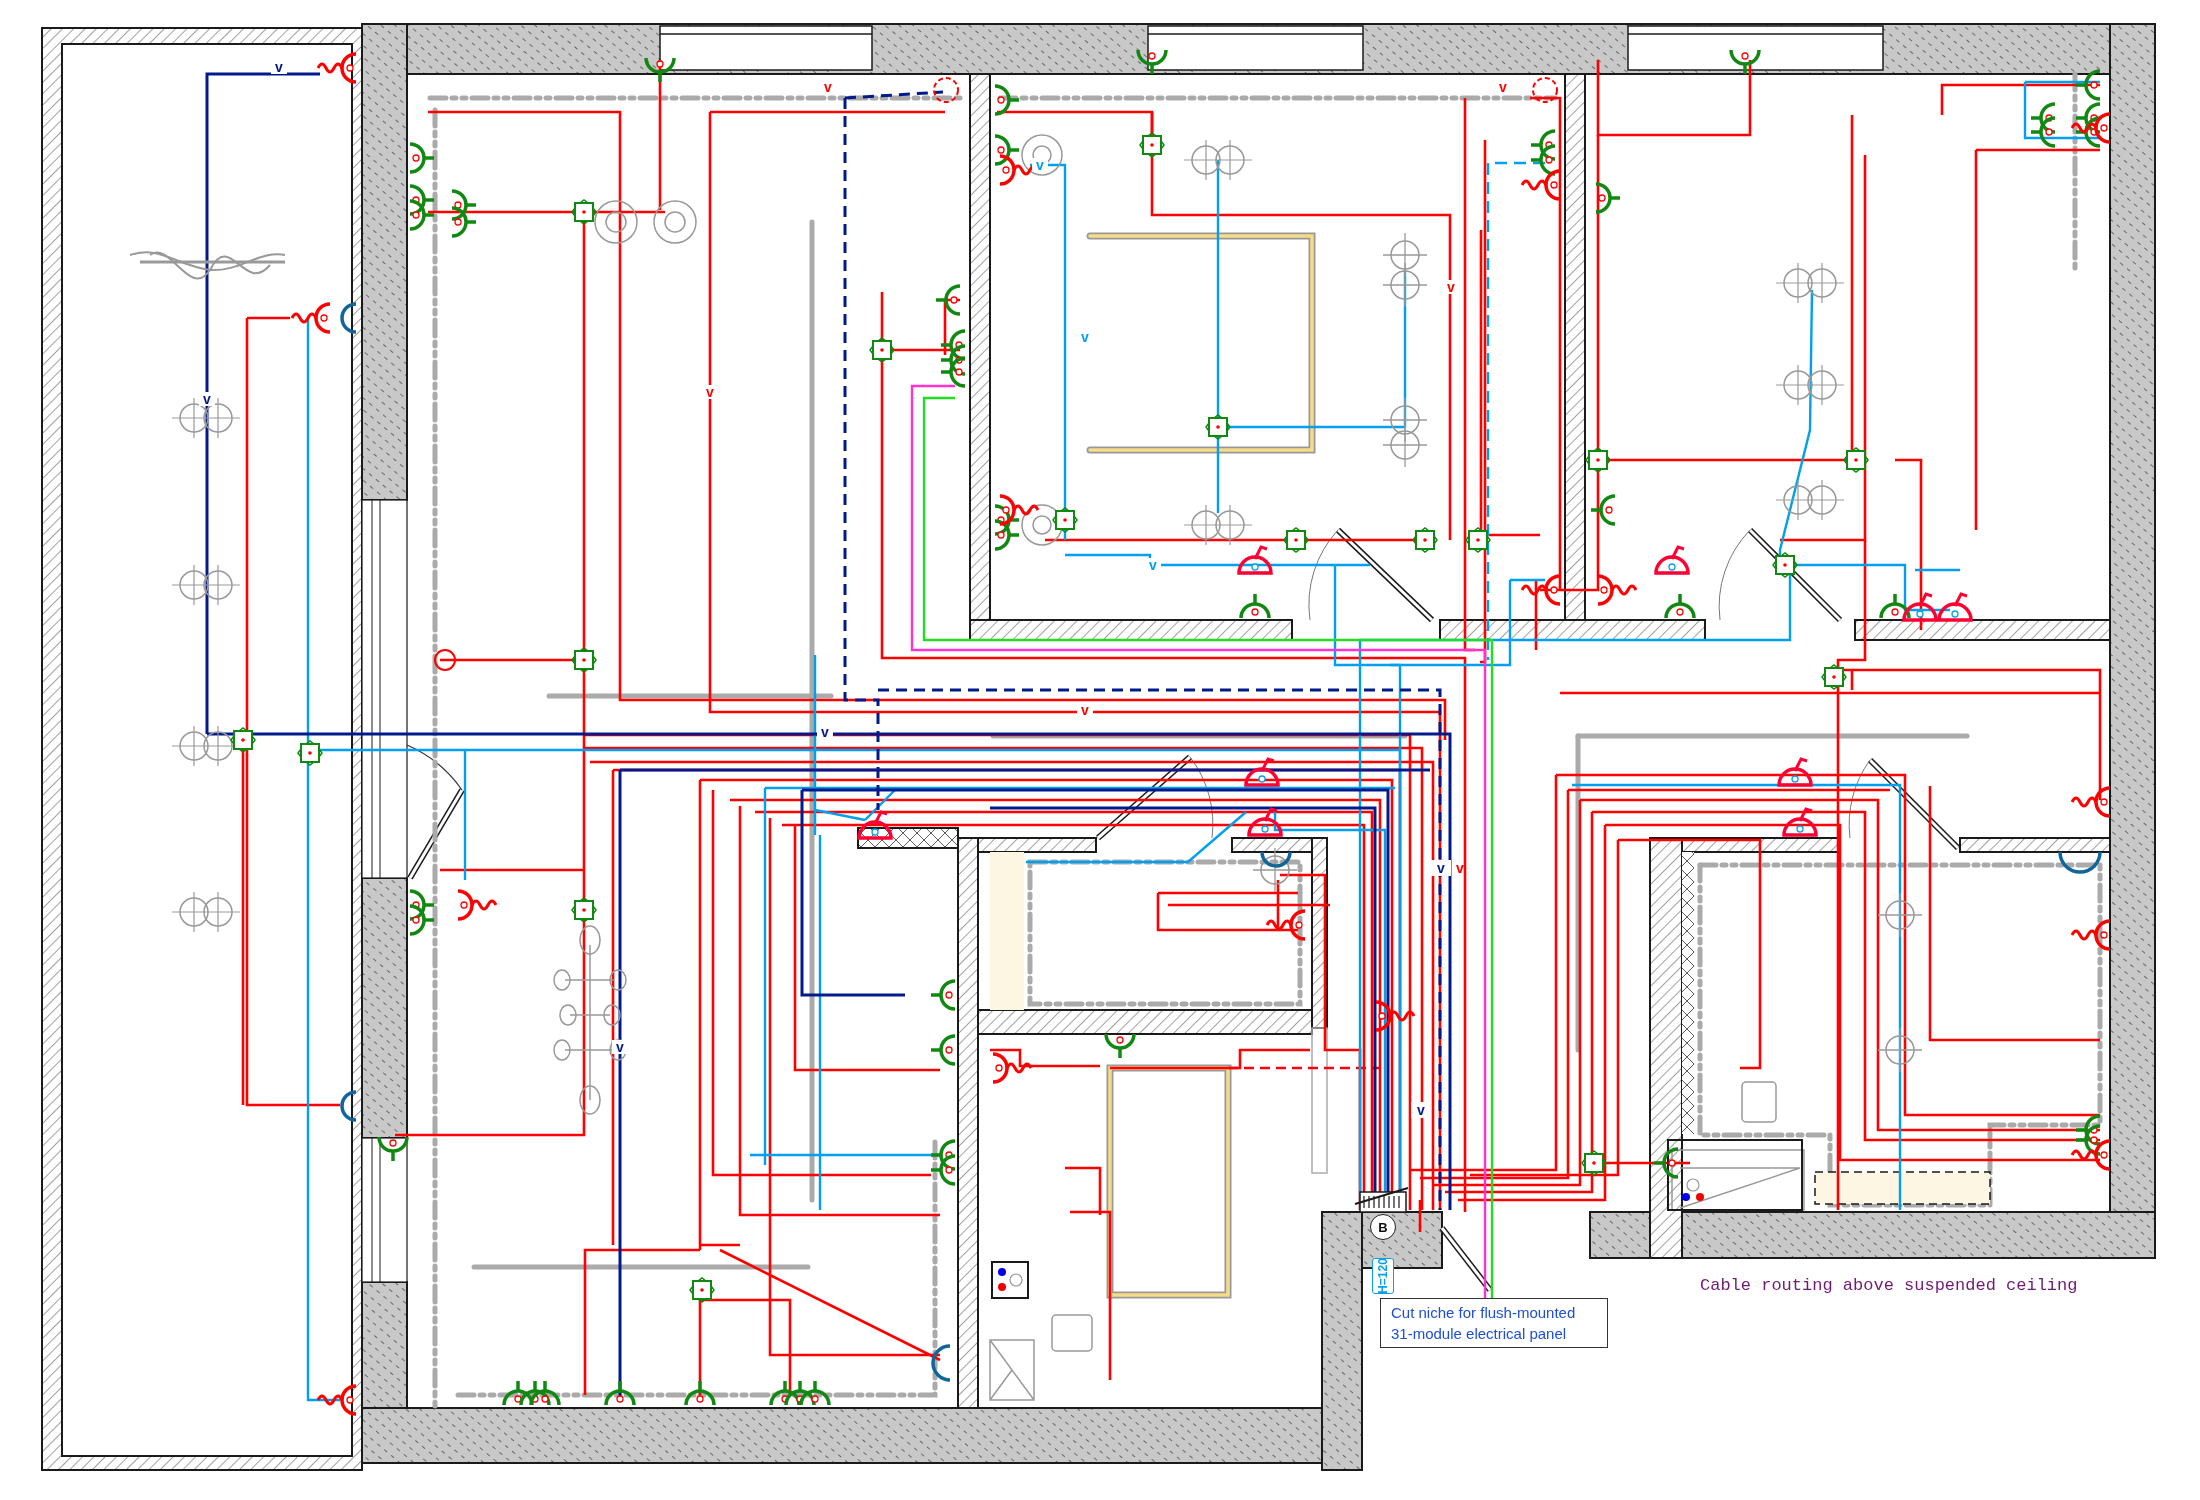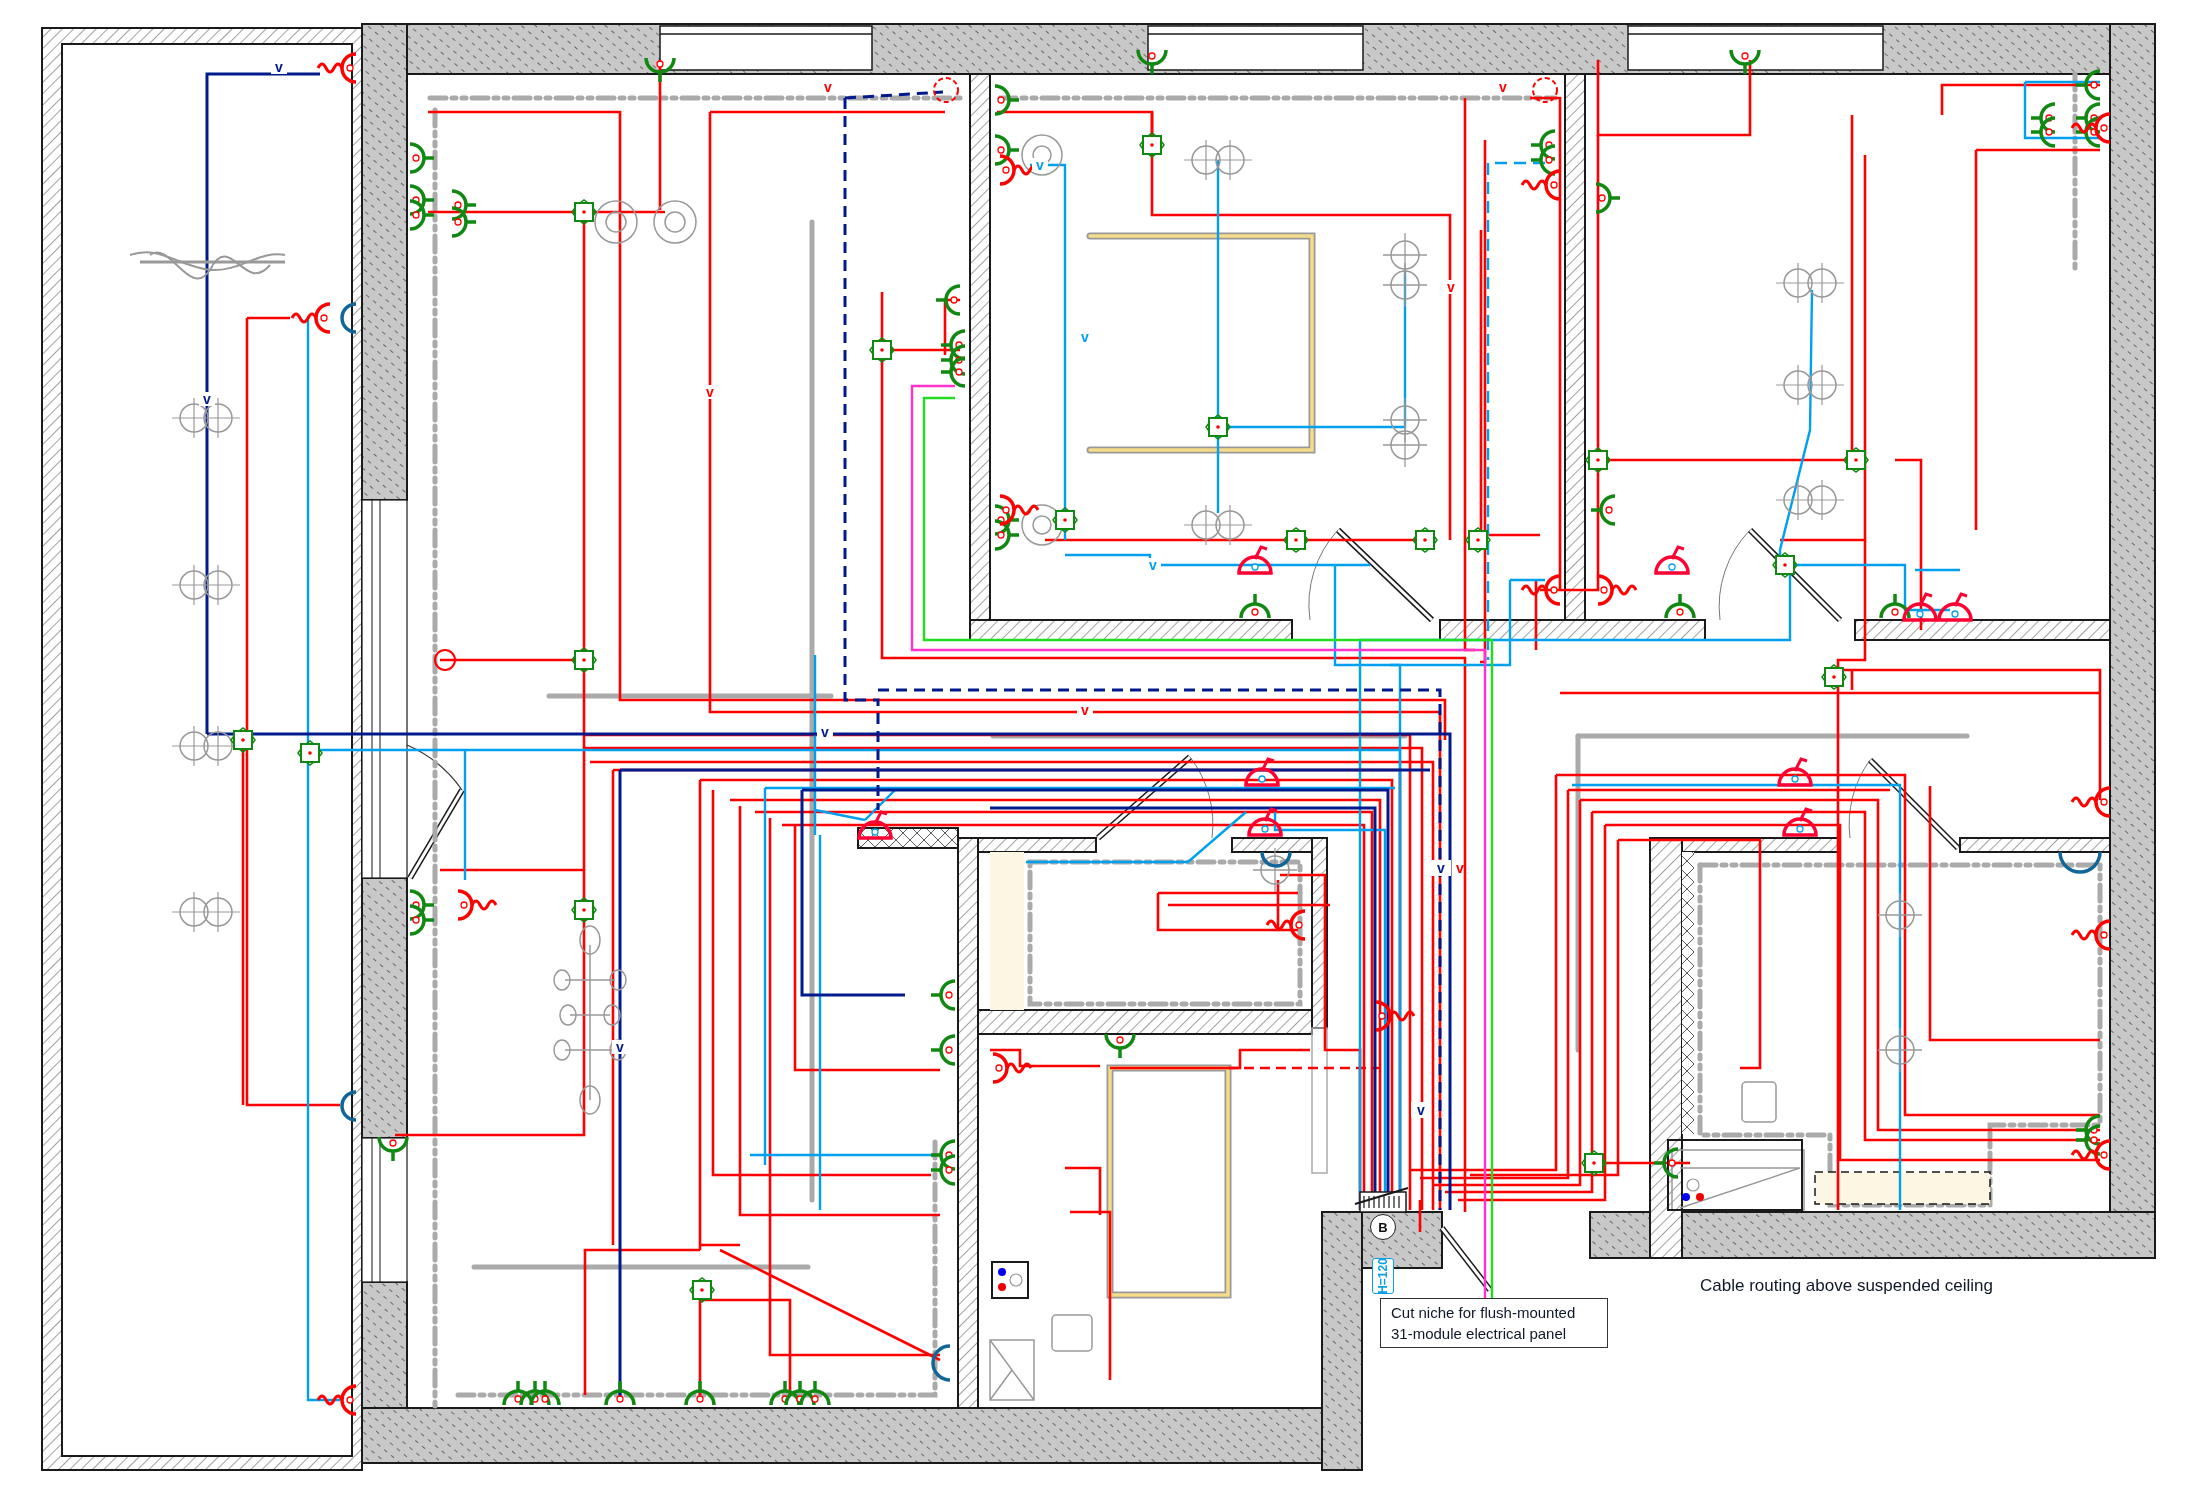--- a/index.html
+++ b/index.html
@@ -1,21 +1,21 @@
 <!DOCTYPE html>
 <html><head>
 <meta charset="utf-8">
 <style>
   html,body{margin:0;padding:0;background:#ffffff;}
   body{width:2200px;height:1500px;overflow:hidden;position:relative;font-family:"Liberation Sans",sans-serif;}
   #plan{position:absolute;left:0;top:0;width:2200px;height:1500px;}
   .callout{position:absolute;left:1380px;top:1298px;width:228px;height:50px;border:1.5px solid #333;background:#fff;
-    font-family:"Liberation Sans",sans-serif;font-size:15px;line-height:21px;color:#0f172a;padding:3px 0 0 10px;box-sizing:border-box;}
+    font-family:"Liberation Sans",sans-serif;font-size:15px;line-height:21px;color:#1d4ed8;padding:3px 0 0 10px;box-sizing:border-box;}
   .callout span{display:block;white-space:nowrap;}
-  .note{position:absolute;left:1700px;top:1276px;font-family:Liberation Sans, sans-serif;font-size:17px;color:#0f172a;white-space:nowrap;}
+  .note{position:absolute;left:1700px;top:1276px;font-family:Liberation Mono, monospace;font-size:17px;color:#701a75;white-space:nowrap;}
   .panel-label{position:absolute;left:1372px;top:1258px;width:20px;height:34px;border:1.5px solid #0aa0e6;border-radius:3px;background:#fff;
     color:#0aa0e6;font-family:"Liberation Sans",sans-serif;font-size:12px;font-weight:bold;display:flex;align-items:center;justify-content:center;}
   .panel-label span{transform:rotate(-90deg);white-space:nowrap;}
   .panel-badge{position:absolute;left:1370px;top:1214px;width:24px;height:24px;border:1.5px solid #222;border-radius:50%;background:#fff;
     font-family:"Liberation Sans",sans-serif;font-size:13px;font-weight:bold;color:#111;display:flex;align-items:center;justify-content:center;}
 </style>
 </head>
 <body>
 
 <svg id="plan" viewBox="0 0 2200 1500" xmlns="http://www.w3.org/2000/svg">

